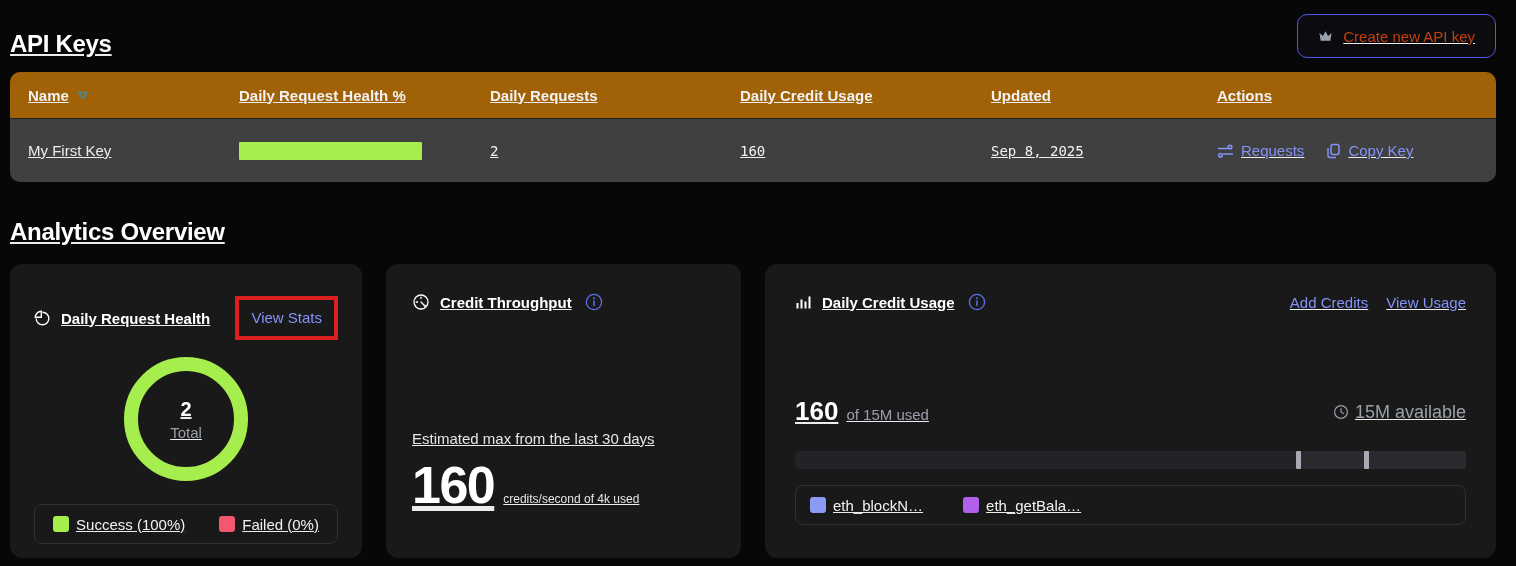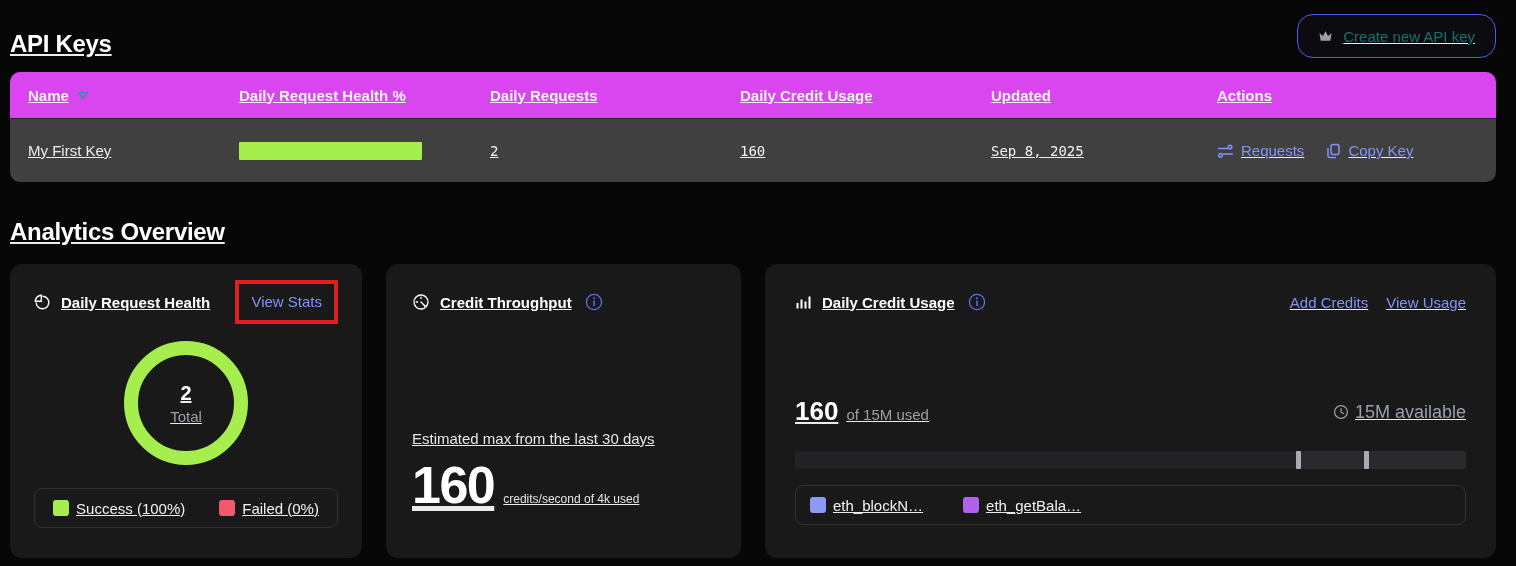--- a/index.html
+++ b/index.html
@@ -5,43 +5,43 @@
   * { margin:0; padding:0; box-sizing:border-box; }
   html,body { width:1516px; height:566px; background:#070707; overflow:hidden;
     font-family:"Liberation Sans", sans-serif; color:#ececec; }
   .content { margin:0 20px 0 10px;text-decoration:underline; }
 
   
   .topbar { display:flex; justify-content:space-between; align-items:flex-end;
     height:58px; padding-top:14px; }
   .page-title { font-size:24px; font-weight:700; letter-spacing:-.3px; color:#fff; }
   .create-btn { display:flex; align-items:center; gap:10px; height:44px; padding:0 20px;
-    background:#0b0b10; border:1px solid #4c5af0; border-radius:16px; cursor:pointer;
-    color:#0f766e; font-size:15px; font-family:"Liberation Sans", sans-serif; }
+    background:#0b0b10; border:1px solid #4c5af0; border-radius:10px; cursor:pointer;
+    color:#c2410c; font-size:15px; font-family:"Liberation Sans", sans-serif; }
 
   
   .keys-table { margin-top:14px; border-radius:10px; overflow:hidden; background:#151516; }
   .trow { display:grid; grid-template-columns:211px 251px 250px 251px 226px auto;
     align-items:center; padding-left:18px; }
-  .thead { height:46px; background:#d946ef; font-size:15px; font-weight:600; color:#f2f2f2; }
+  .thead { height:46px; background:#a16207; font-size:15px; font-weight:600; color:#f2f2f2; }
   .tbody { height:64px; background:#404040; border-top:1px solid #242426; font-size:15px; }
   .th-name { display:flex; align-items:center; gap:8px; }
   .health-bar { width:183px; height:18px; background:#a5ee4d; border-radius:1px; }
   .mono { font-family:"DejaVu Sans Mono", monospace; font-size:14px; color:#f2f2f2; }
   .actions { display:flex; align-items:center; gap:22px; }
   .link { color:#8593f8; font-size:15px; cursor:pointer; text-decoration:none;
     display:inline-flex; align-items:center; gap:7px; }
 
   
   .section-title { margin-top:36px; font-size:24px; font-weight:700; letter-spacing:-.3px; color:#fff; }
 
   
   .cards { display:flex; gap:24px; margin-top:18px; }
   .card { background:#19191a; border-radius:12px; height:294px; }
-  .card-health { width:352px; padding:14px 24px 0; }
+  .card-health { width:352px; padding:30px 24px 0; }
   .card-throughput { width:355px; padding:14px 26px 0; }
   .card-usage { flex:1; padding:14px 30px 0; }
   .card-head { display:flex; align-items:center; height:48px; }
   .card-head .ttl { font-size:15px; font-weight:700; color:#fff; margin-left:10px; }
   .spacer { flex:1; }
 
   .red-box { display:inline-block; border:4px solid #de1f1f; padding:9px 12px; }
 
   
   .donut-wrap { display:flex; justify-content:center; margin-top:15px; }

